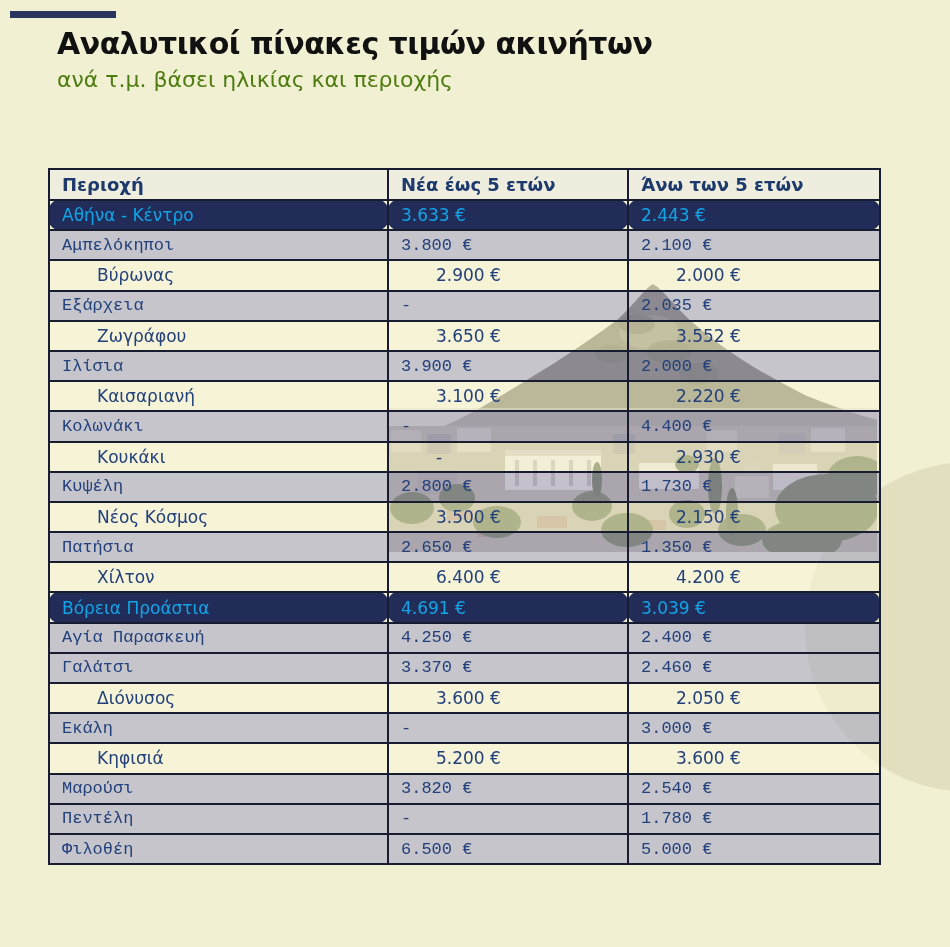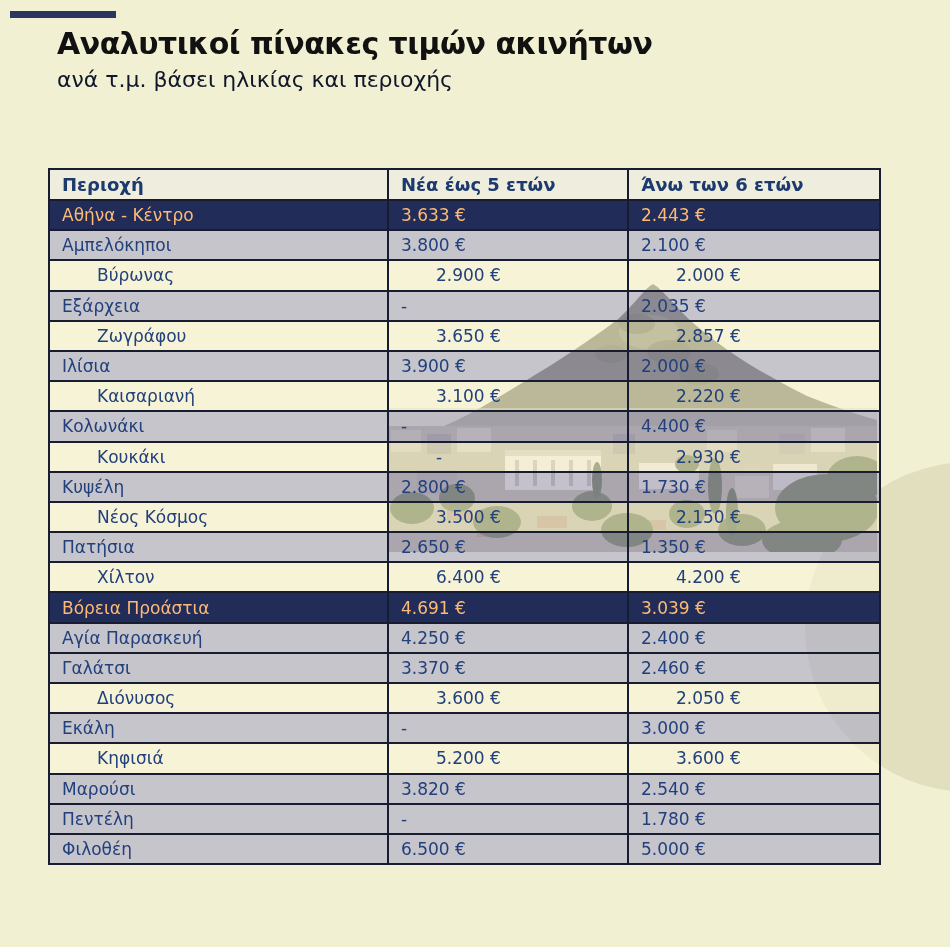--- a/index.html
+++ b/index.html
@@ -16,21 +16,21 @@
     background:#2a3560;
   }
   .title{
     position:absolute;left:57px;top:26px;margin:0;
     font-size:30px;font-weight:700;color:#111;
     letter-spacing:-0.5px;
     text-align:center;
   }
   .subtitle{
     position:absolute;left:57px;top:67px;margin:0;
-    font-size:22px;font-weight:400;color:#0f172a;
+    font-size:22px;font-weight:400;color:#4d7c0f;
   }
   .decor-circle{
     position:absolute;left:805px;top:462px;
     width:330px;height:330px;border-radius:50%;
     background:rgba(205,201,162,0.45);
   }
   .table-wrap{
     position:absolute;left:48px;top:127px;width:831px;
   }
   .photo{
@@ -51,25 +51,26 @@
   }
   thead th{
     height:29px;
     background:#efeede;
     color:#1d3a6e;font-size:18px;font-weight:700;
   }
   tbody td{
     height:28.2px;
     color:#21407c;font-size:17px;font-weight:400;
   }
-  tr.gray td{ background:rgba(164,162,198,0.55); }
+  tr.gray td{ background:rgba(164,162,198,0.55);font-family:Liberation Mono, monospace; }
   tr.cream td{ background:rgba(249,246,216,0.55);padding-left:47px; }
   tr.section td{
     background:#222c59;
-    color:#fdba74;
+    color:#0ea5e9;
+    border-radius:10px;
   }
 </style>
 </head>
 <body>
 
 <div class="page">
 
   <div class="accent-bar"></div>
 
   <h1 class="title">Αναλυτικοί πίνακες τιμών ακινήτων</h1>
@@ -142,21 +143,21 @@
     <table class="price-table">
       <colgroup>
         <col style="width:339px">
         <col style="width:240px">
         <col style="width:252px">
       </colgroup>
       <thead>
         <tr>
           <th>Περιοχή</th>
           <th>Νέα έως 5 ετών</th>
-          <th>Άνω των 6 ετών</th>
+          <th>Άνω των 5 ετών</th>
         </tr>
       </thead>
       <tbody id="rows">
           <tr class="section">
             <td>Αθήνα - Κέντρο</td>
             <td>3.633 €</td>
             <td>2.443 €</td>
           </tr>
           <tr class="gray">
             <td>Αμπελόκηποι</td>
@@ -169,21 +170,21 @@
             <td>2.000 €</td>
           </tr>
           <tr class="gray">
             <td>Εξάρχεια</td>
             <td>-</td>
             <td>2.035 €</td>
           </tr>
           <tr class="cream">
             <td>Ζωγράφου</td>
             <td>3.650 €</td>
-            <td>2.857 €</td>
+            <td>3.552 €</td>
           </tr>
           <tr class="gray">
             <td>Ιλίσια</td>
             <td>3.900 €</td>
             <td>2.000 €</td>
           </tr>
           <tr class="cream">
             <td>Καισαριανή</td>
             <td>3.100 €</td>
             <td>2.220 €</td>

